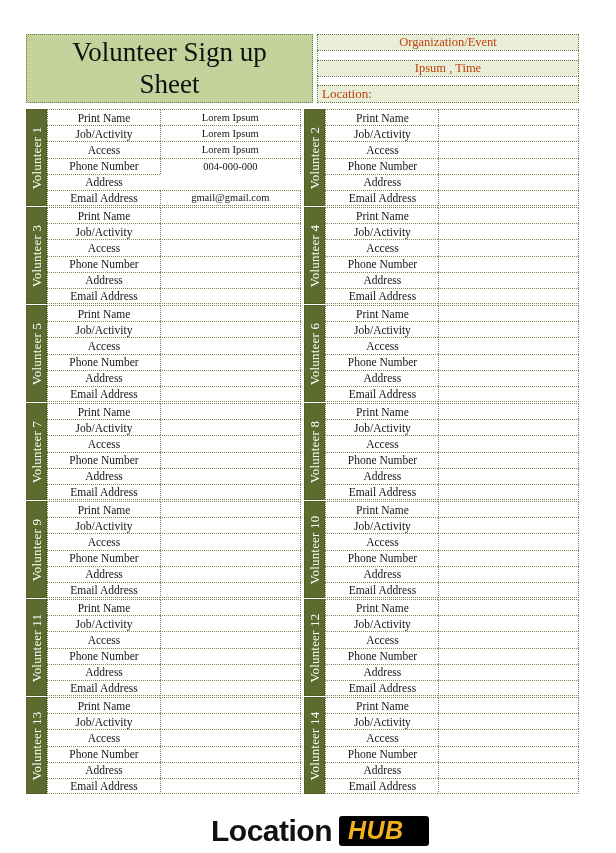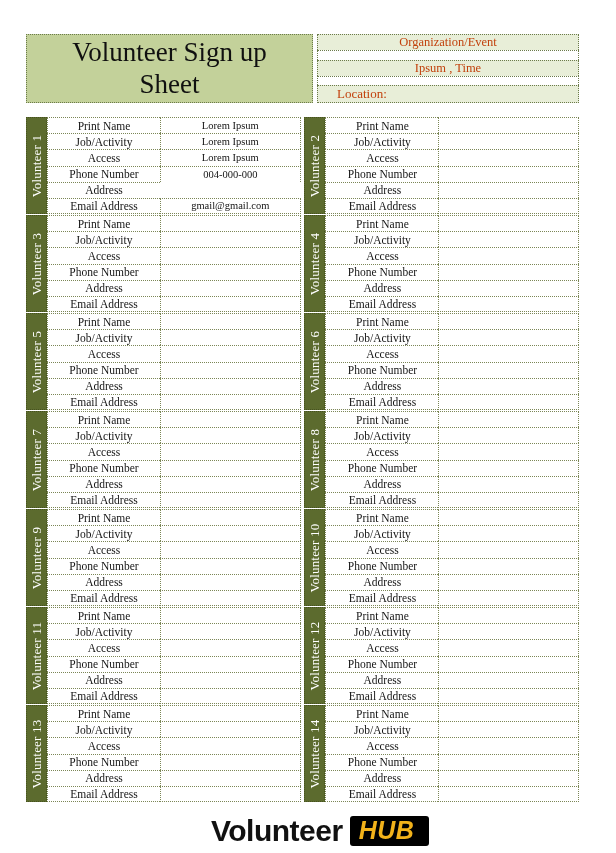--- a/index.html
+++ b/index.html
@@ -69,29 +69,29 @@
     align-items: center;
     justify-content: center;
     font-size: 12.5px;
     color: #c2410c;
   }
   .hdr-row:last-child { border-bottom: 1px dotted #6b7a4a; }
   .hdr-row.shaded { background: #e8eed8; }
   .hdr-row.blank   { background: #ffffff; }
   .hdr-row.location {
     justify-content: flex-start;
-    padding-left: 19px;
+    padding-left: 4px;
     font-size: 13px;
   }
 
   
   .grid {
     display: flex;
     width: 100%;
-    margin-top: 14px;
+    margin-top: 6px;
   }
   .col {
     width: 287px;
     display: flex;
     flex-direction: column;
   }
   .col-gap { width: 4px; }
 
   .vol-block {
     display: flex;
@@ -179,21 +179,21 @@
     text-shadow: 0 0 2px #fff, 0 0 3px #fff;
   }
   .logo .logo-badge {
     background: #000000;
     color: #f2b21a;
     font-family: "Liberation Sans", "DejaVu Sans", sans-serif;
     font-weight: bold;
     font-style: italic;
     font-size: 25px;
     letter-spacing: 0.5px;
-    padding: 2px 15px 3px 9px;
+    padding: 2px 25px 3px 9px;
     margin-left: 7px;
     border-radius: 3px;
     line-height: 1;
   }
 </style>
 </head>
 <body>
 
 <div id="sheet">
 
@@ -650,17 +650,17 @@
             <div class="vrow">
               <div class="vlabel">Email Address</div>
               <div class="vvalue"></div>
             </div>
           </div>
         </div>
       </div>
   </div>
 
   <div class="logo">
-    <span class="logo-word">Volunteer</span>
+    <span class="logo-word">Location</span>
     <span class="logo-badge">HUB</span>
   </div>
 
 </div>
 
 </body></html>

